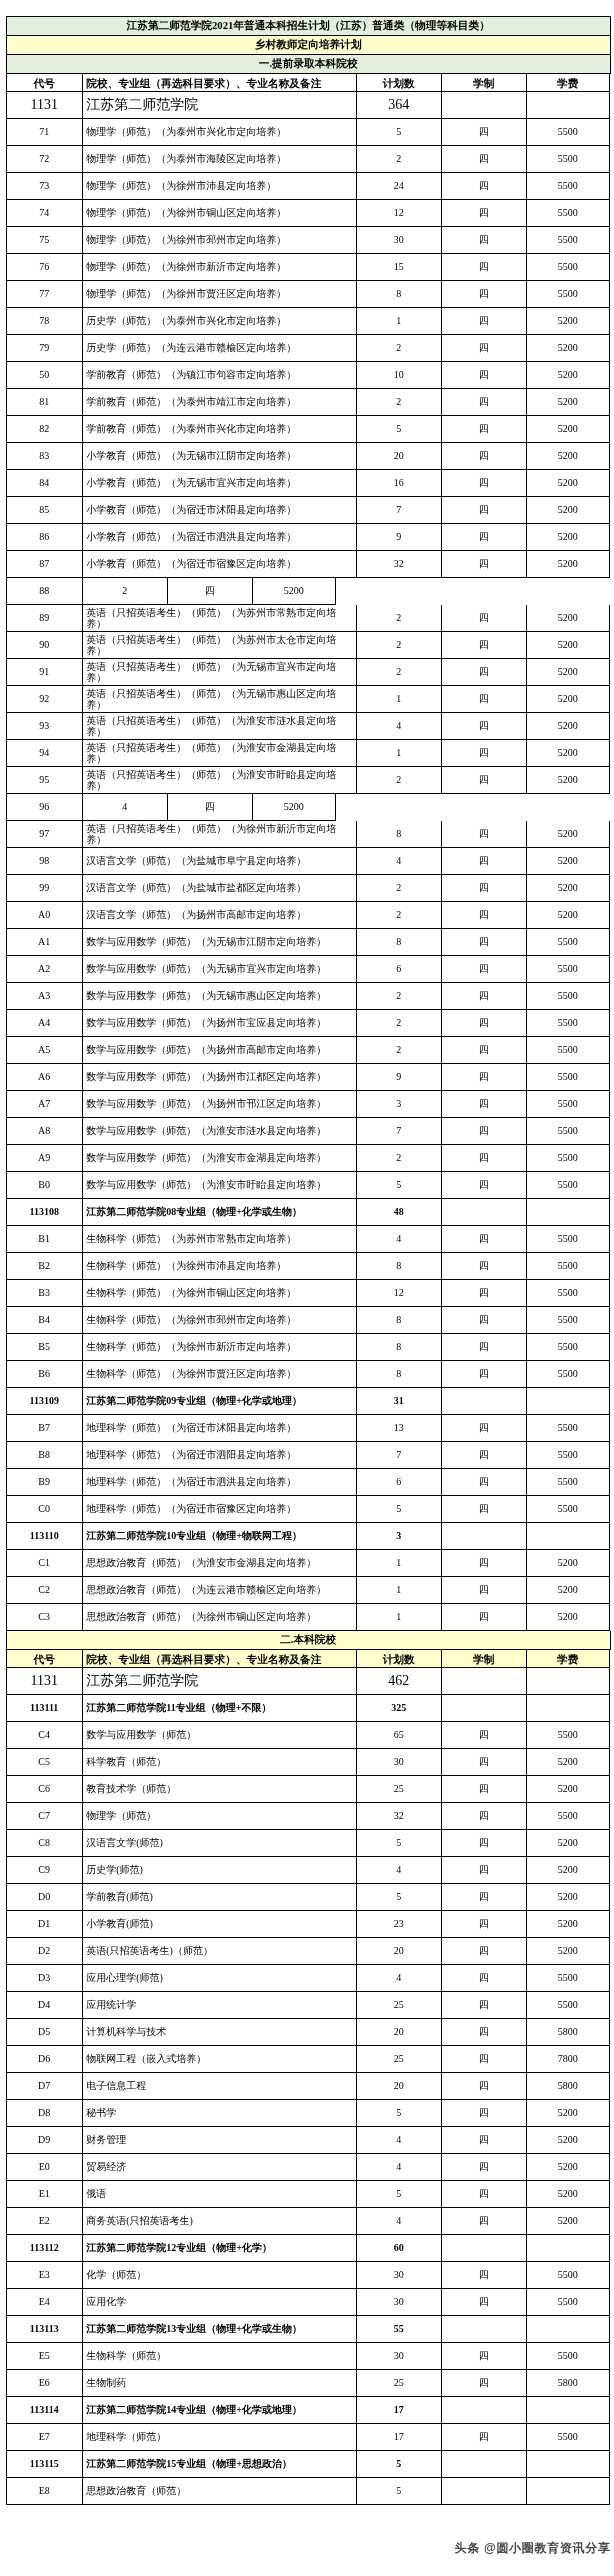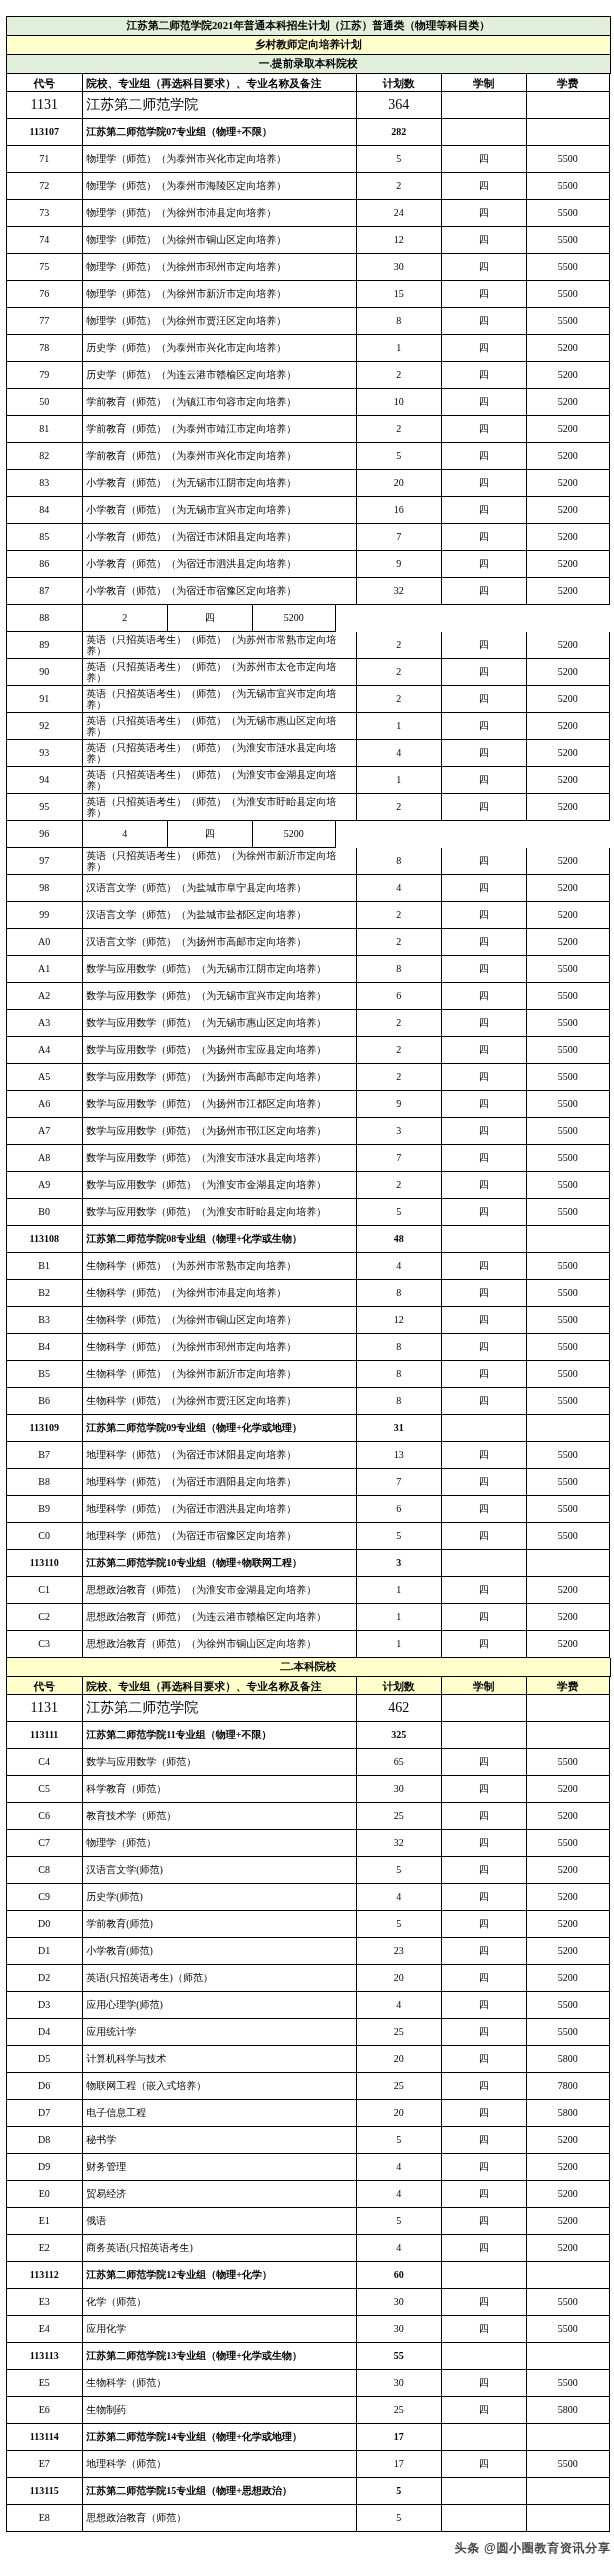--- a/index.html
+++ b/index.html
@@ -51,27 +51,20 @@
     </div>
 
     <div>
         <div class="row school">
           <div class="cell code">1131</div>
           <div class="cell name">江苏第二师范学院</div>
           <div class="cell plan">364</div>
           <div class="cell years"></div>
           <div class="cell fee"></div>
         </div>
-        <div class="row group">
-          <div class="cell code">113107</div>
-          <div class="cell name">江苏第二师范学院07专业组（物理+不限）</div>
-          <div class="cell plan">282</div>
-          <div class="cell years"></div>
-          <div class="cell fee"></div>
-        </div>
         <div class="row item">
           <div class="cell code">71</div>
           <div class="cell name">物理学（师范）（为泰州市兴化市定向培养）</div>
           <div class="cell plan">5</div>
           <div class="cell years">四</div>
           <div class="cell fee">5500</div>
         </div>
         <div class="row item">
           <div class="cell code">72</div>
           <div class="cell name">物理学（师范）（为泰州市海陵区定向培养）</div>

